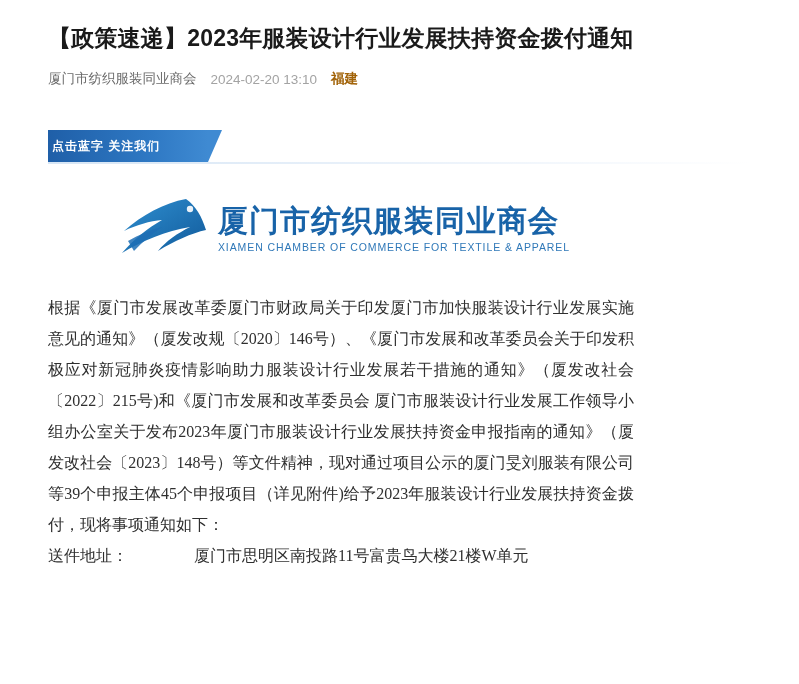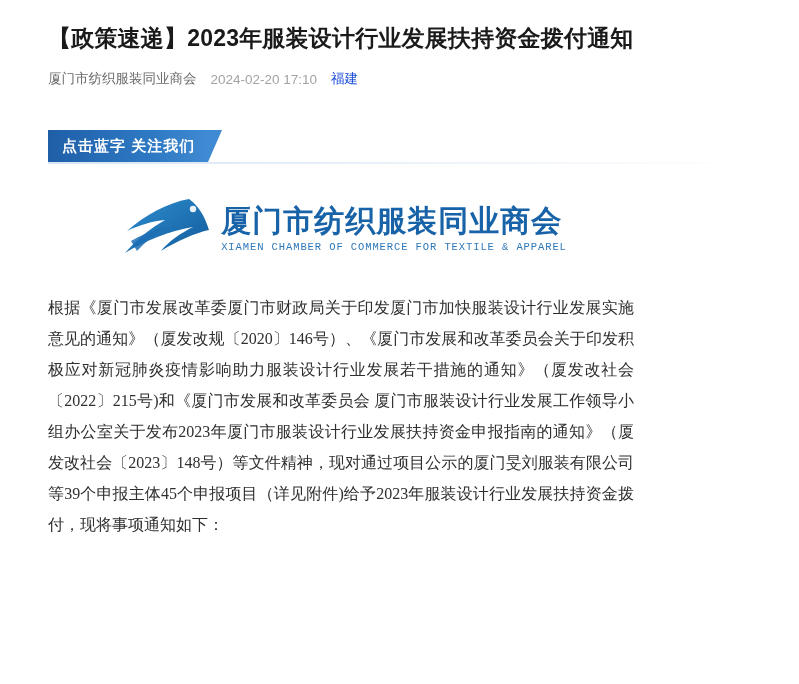--- a/index.html
+++ b/index.html
@@ -43,21 +43,22 @@
     color: #6b6b6b;
   }
   .meta-sep {
     display: inline-block;
     width: 14px;
   }
   .meta-date {
     color: #a3a3a3;
   }
   .meta-loc {
-    color: #1d4ed8;
+    color: #a16207;
+    font-weight: bold;
   }
 
   
   .follow-banner {
     position: relative;
     margin-top: 42px;
     height: 32px;
     width: 172px;
   }
   .follow-banner .bar {
@@ -72,27 +73,27 @@
     position: absolute;
     left: 160px;
     top: 0;
     width: 0;
     height: 0;
     border-top: 32px solid #3f8ad2;
     border-right: 14px solid transparent;
   }
   .follow-banner .ban-text {
     position: absolute;
-    left: 14px;
+    left: 4px;
     top: 0;
     height: 32px;
     line-height: 32px;
     color: #ffffff;
     font-family: "Liberation Sans", "DejaVu Sans", sans-serif;
-    font-size: 15px;
+    font-size: 12px;
     font-weight: bold;
     letter-spacing: 1px;
   }
   .banner-underline {
     margin-top: 0px;
     height: 2px;
     background: linear-gradient(90deg, #d7e6f5 0%, #eef4fb 60%, #ffffff 100%);
     width: 703px;
   }
 
@@ -122,21 +123,21 @@
   .logo-cn {
     font-family: "Liberation Sans", "DejaVu Sans", sans-serif;
     font-size: 30px;
     font-weight: bold;
     color: #1863a8;
     letter-spacing: 1px;
     line-height: 1.1;
   }
   .logo-en {
     margin-top: 4px;
-    font-family: Liberation Mono, monospace;
+    font-family: Liberation Sans, sans-serif;
     font-size: 10.5px;
     color: #2f78b8;
     letter-spacing: 0.9px;
     white-space: nowrap;
   }
 
   
   .body-text {
     margin-top: 18px;
     font-family: "Liberation Serif", "DejaVu Serif", serif;
@@ -159,21 +160,21 @@
 </head>
 <body>
 
 <div class="page">
 
   <h1 class="article-title">【政策速递】2023年服装设计行业发展扶持资金拨付通知</h1>
 
   <div class="meta-row">
     <span class="meta-account">厦门市纺织服装同业商会</span>
     <span class="meta-sep"></span>
-    <span class="meta-date">2024-02-20 17:10</span>
+    <span class="meta-date">2024-02-20 13:10</span>
     <span class="meta-sep"></span>
     <span class="meta-loc">福建</span>
   </div>
 
   <div class="follow-banner">
     <div class="bar"></div>
     <div class="tail"></div>
     <div class="ban-text">点击蓝字 关注我们</div>
   </div>
   <div class="banner-underline"></div>
@@ -195,15 +196,18 @@
       </span>
       <span class="logo-texts">
         <span class="logo-cn">厦门市纺织服装同业商会</span>
         <span class="logo-en">XIAMEN CHAMBER OF COMMERCE FOR TEXTILE &amp; APPAREL</span>
       </span>
     </div>
   </div>
 
   <div class="body-text">
     <p class="para-indent">根据《厦门市发展改革委厦门市财政局关于印发厦门市加快服装设计行业发展实施意见的通知》（厦发改规〔2020〕146号）、《厦门市发展和改革委员会关于印发积极应对新冠肺炎疫情影响助力服装设计行业发展若干措施的通知》（厦发改社会〔2022〕215号)和《厦门市发展和改革委员会 厦门市服装设计行业发展工作领导小组办公室关于发布2023年厦门市服装设计行业发展扶持资金申报指南的通知》（厦发改社会〔2023〕148号）等文件精神，现对通过项目公示的厦门旻刘服装有限公司等39个申报主体45个申报项目（详见附件)给予2023年服装设计行业发展扶持资金拨付，现将事项通知如下：</p>
+    <p>
+      <span>送件地址：</span><span class="gap-wide"></span><span>厦门市思明区南投路11号富贵鸟大楼21楼W单元</span>
+    </p>
   </div>
 
 </div>
 
 </body></html>

